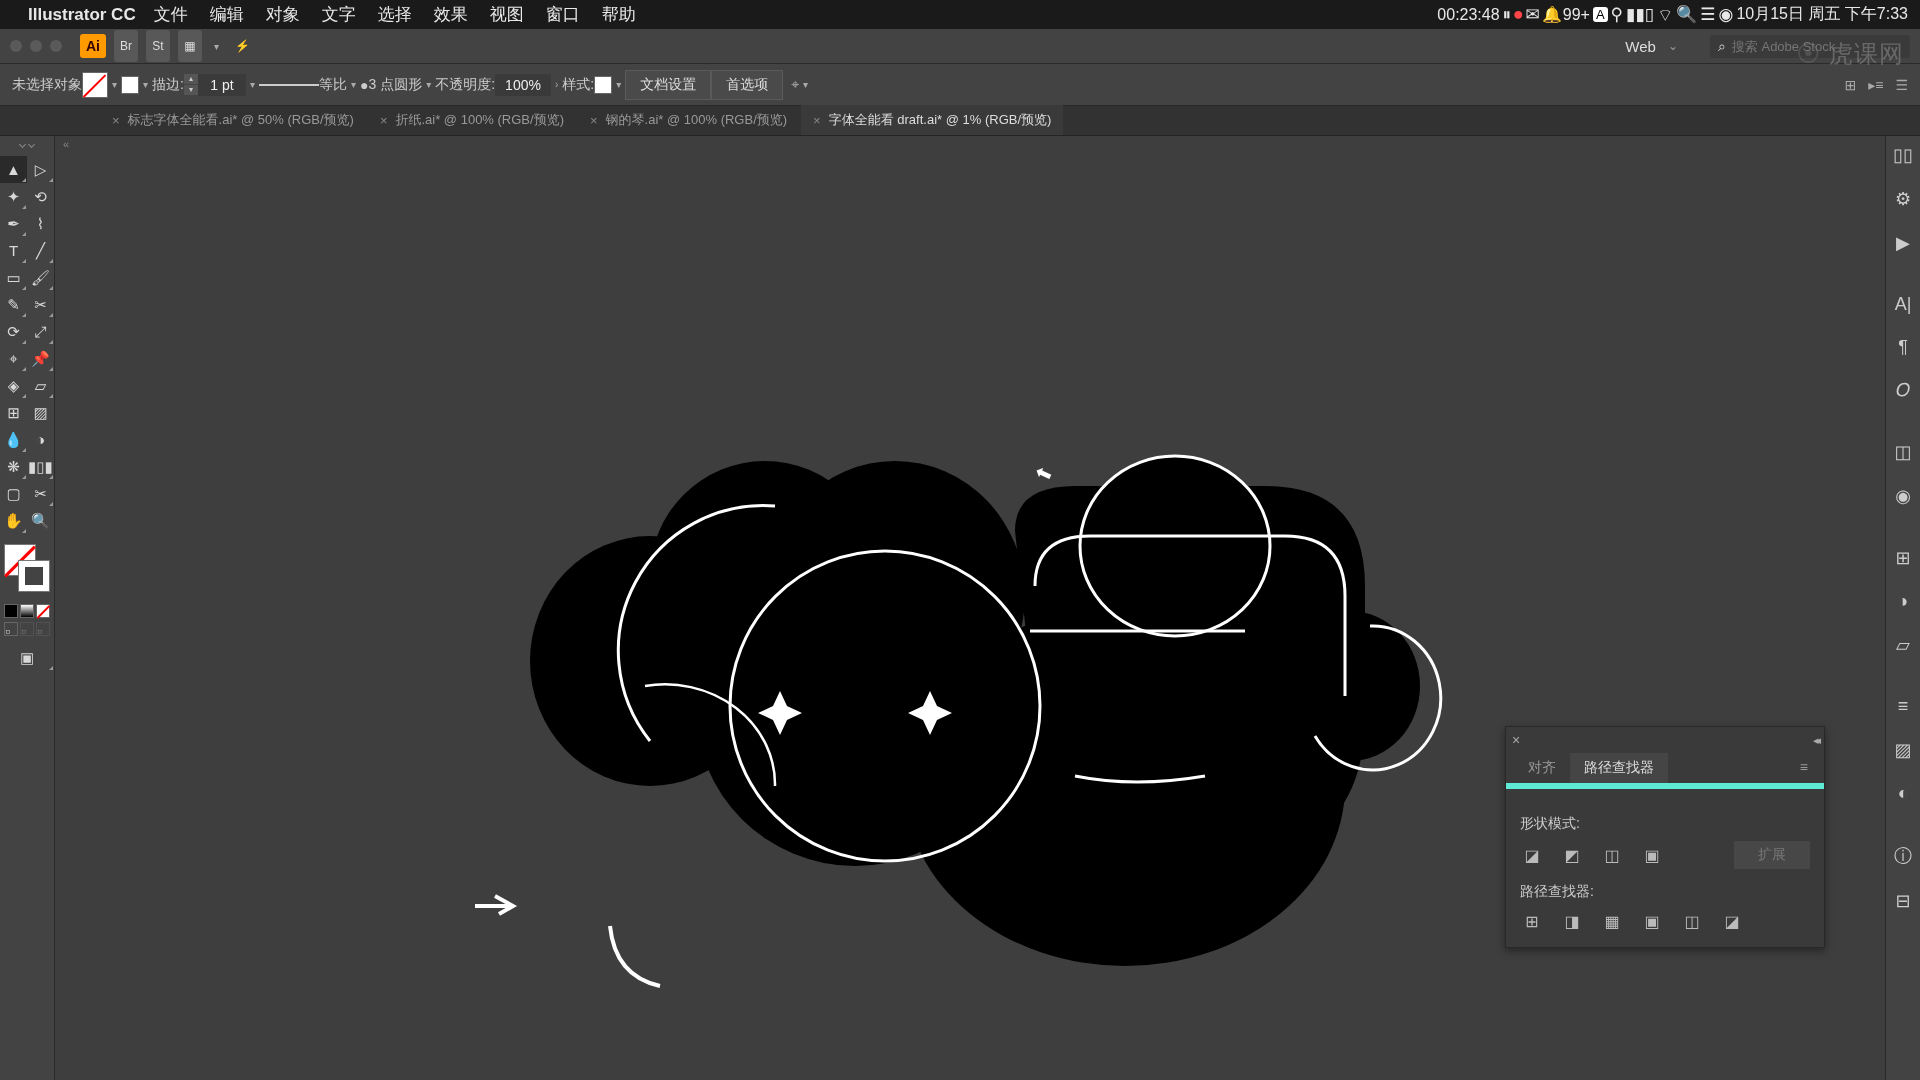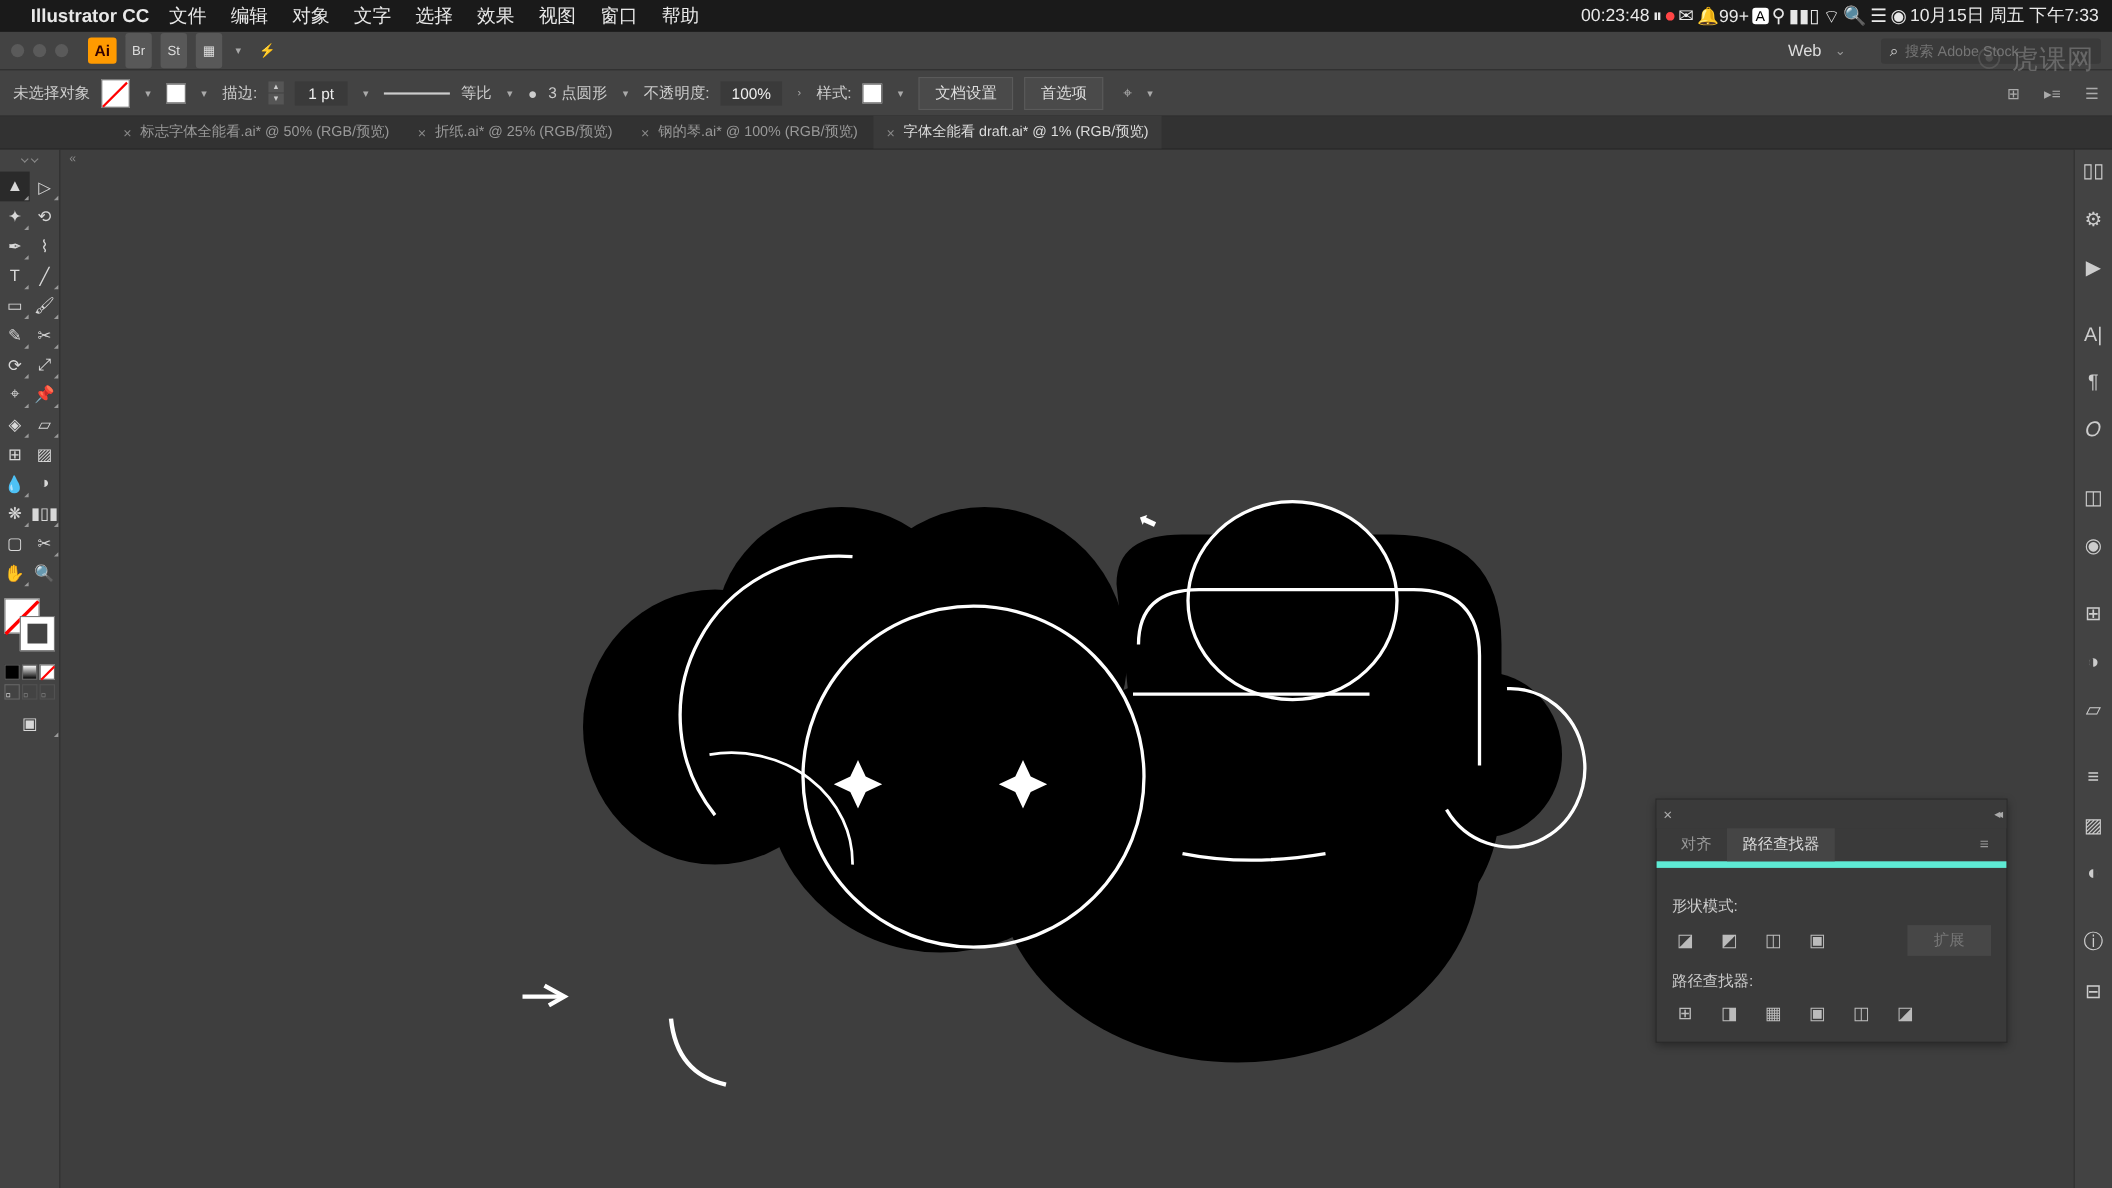--- a/index.html
+++ b/index.html
@@ -13,21 +13,21 @@
 .app-bar{height:35px;background:#434343;display:flex;align-items:center;padding:0 10px;gap:8px;border-bottom:1px solid #2a2a2a}
 .traffic{display:flex;gap:8px;margin-right:10px}
 .traffic span{width:12px;height:12px;border-radius:50%;background:#5a5a5a}
 .ai-logo{width:26px;height:24px;background:#ff9a00;color:#330000;font-weight:700;display:flex;align-items:center;justify-content:center;font-size:14px;border-radius:3px}
 .app-bar .sq{width:24px;height:32px;background:#585858;border-radius:3px;display:flex;align-items:center;justify-content:center;font-size:12px;color:#ddd}
 .app-bar .spacer{flex:1}
 .app-bar .web{color:#ddd;font-size:15px;margin-right:4px}
 .app-bar .arrow{color:#999;font-size:12px;margin-right:24px}
 .app-bar .search-wrap{display:flex;align-items:center;gap:6px;background:#3a3a3a;padding:3px 8px;border-radius:3px;width:200px}
 .app-bar .search-wrap input{background:transparent;border:none;color:#999;font-size:13px;outline:none;width:100%}
-.control-bar{height:42px;background:#434343;display:flex;align-items:center;padding:0 12px;gap:10px;border-bottom:1px solid #282828;font-size:14px}
+.control-bar{height:42px;background:#434343;display:flex;align-items:center;padding:0 12px;border-bottom:1px solid #282828;font-size:14px}
 .control-bar .label{color:#ccc}
 .swatch{width:26px;height:26px;border:1px solid #666;position:relative}
 .swatch.nofill{background:#fff}
 .swatch.nofill::after{content:"";position:absolute;width:130%;height:2px;background:#f00;top:50%;left:-15%;transform:rotate(-45deg)}
 .swatch.white{background:#fff}
 .swatch.small{width:18px;height:18px}
 .drop{font-size:10px;color:#aaa;padding:0 4px}
 .stepper{display:flex;flex-direction:column;gap:1px}
 .stepper span{width:14px;height:10px;background:#555;font-size:8px;line-height:10px;text-align:center;color:#ccc}
 .val-box{background:#3a3a3a;padding:3px 10px;color:#eee;min-width:48px;text-align:center}
@@ -160,21 +160,21 @@
   <span style="color:#aaa">☰</span>
 </div>
 
 <div class="tabs">
   <div class="tab">
       <span class="close">×</span>
       <span>标志字体全能看.ai* @ 50% (RGB/预览)</span>
     </div>
   <div class="tab">
       <span class="close">×</span>
-      <span>折纸.ai* @ 25% (RGB/预览)</span>
+      <span>折纸.ai* @ 100% (RGB/预览)</span>
     </div>
   <div class="tab">
       <span class="close">×</span>
       <span>钢的琴.ai* @ 100% (RGB/预览)</span>
     </div>
   <div class="tab active">
       <span class="close">×</span>
       <span>字体全能看 draft.ai* @ 1% (RGB/预览)</span>
     </div>
 </div>

